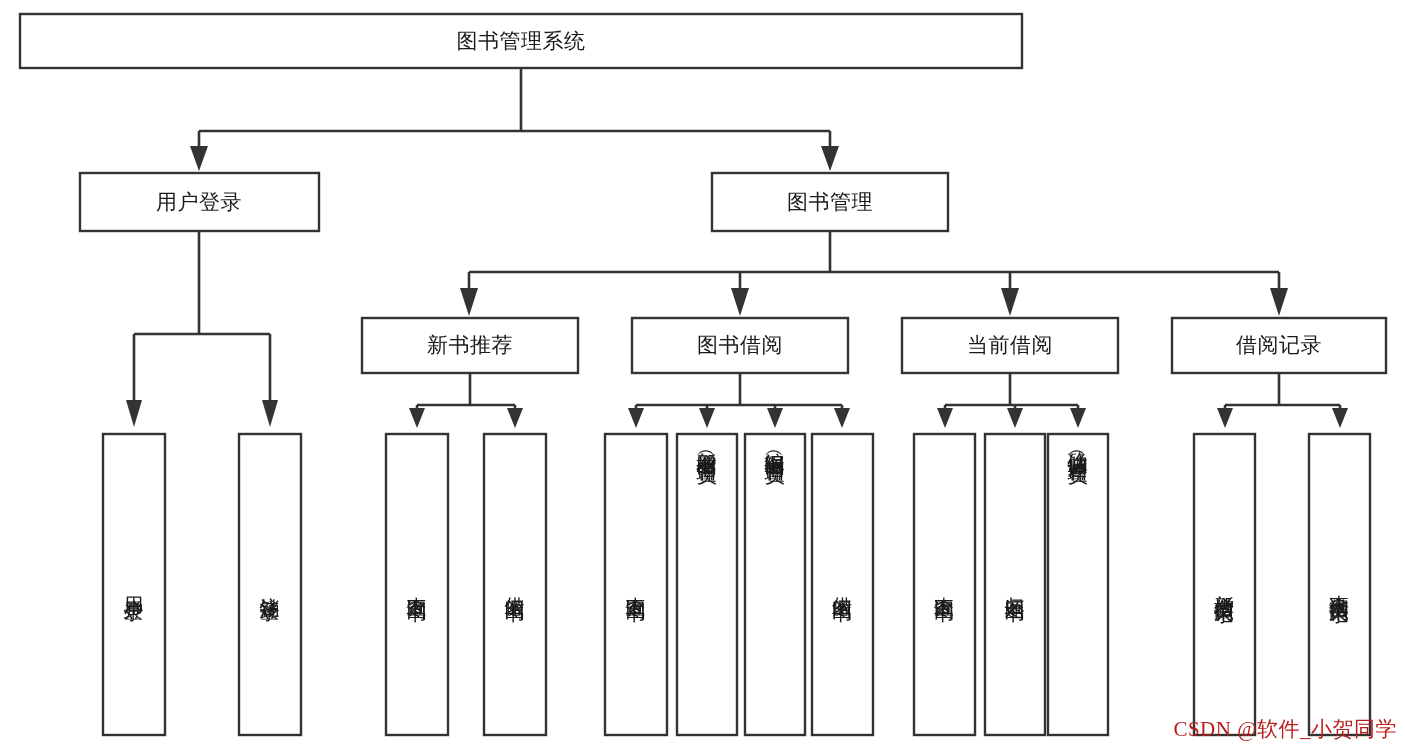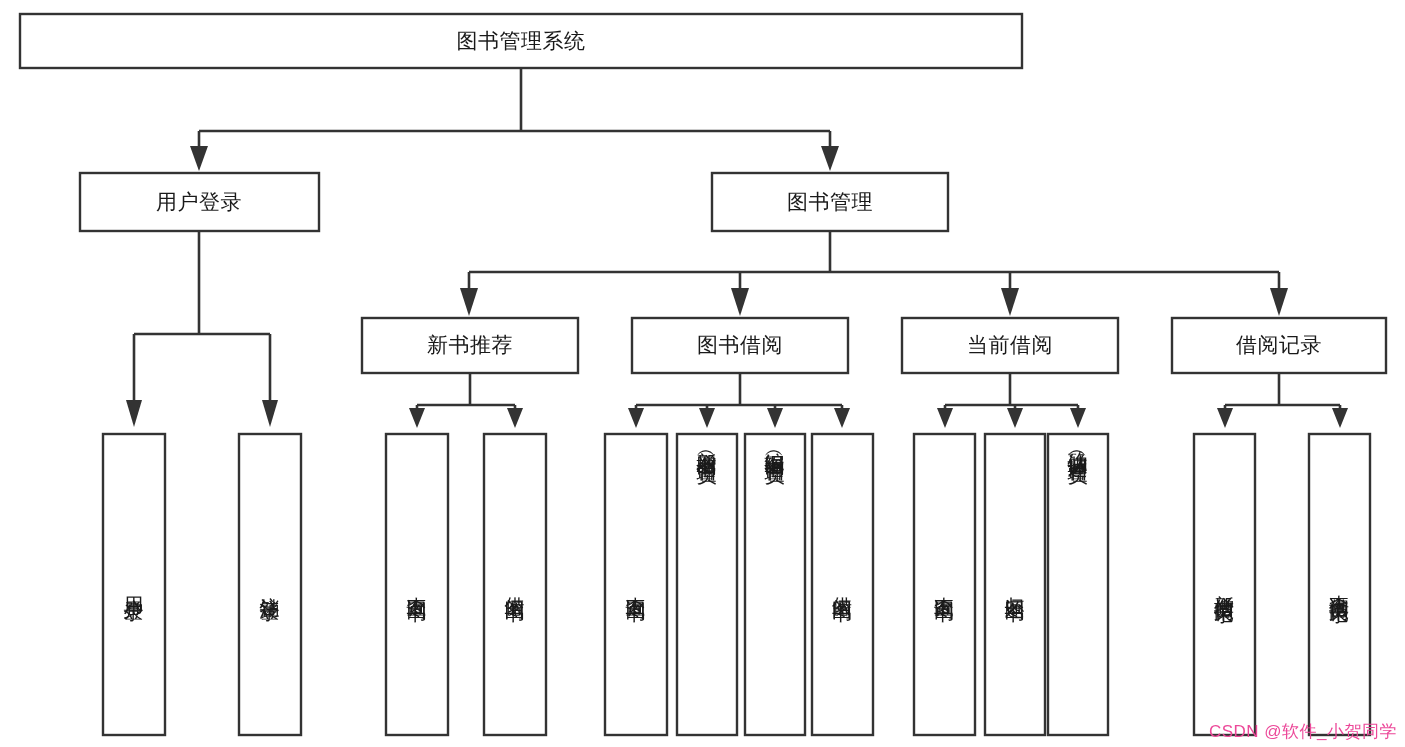--- a/index.html
+++ b/index.html
@@ -64,23 +64,23 @@
     position: absolute;
     display: flex;
     align-items: center;
     justify-content: center;
     pointer-events: none;
   }
   #watermark {
     position: absolute;
     right: 8px;
     bottom: 4px;
-    font-family: Liberation Sans, sans-serif;
-    font-size: 17px;
-    color: #ec4899;
+    font-family: Liberation Serif, serif;
+    font-size: 21px;
+    color: #b91c1c;
     white-space: nowrap;
     letter-spacing: 0.5px;
   }
 </style>
 </head>
 <body>
 
 <div id="diagram-root">
 
   <svg id="flow" viewBox="0 0 1405 747">

